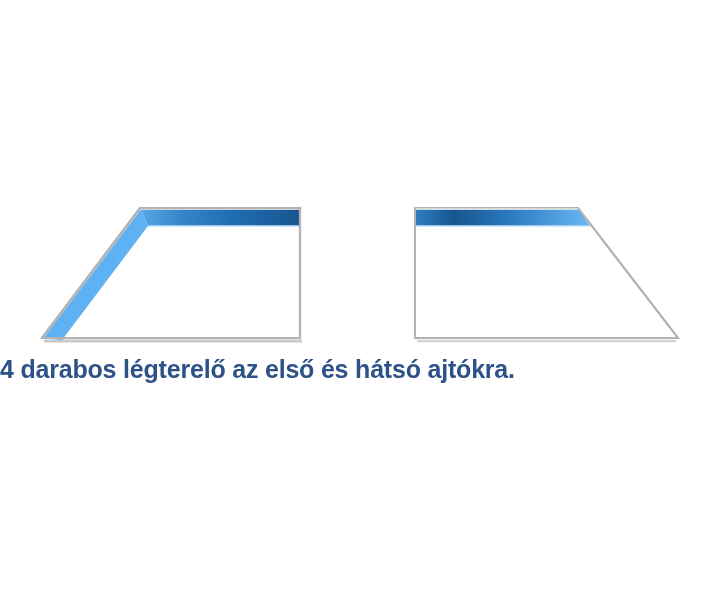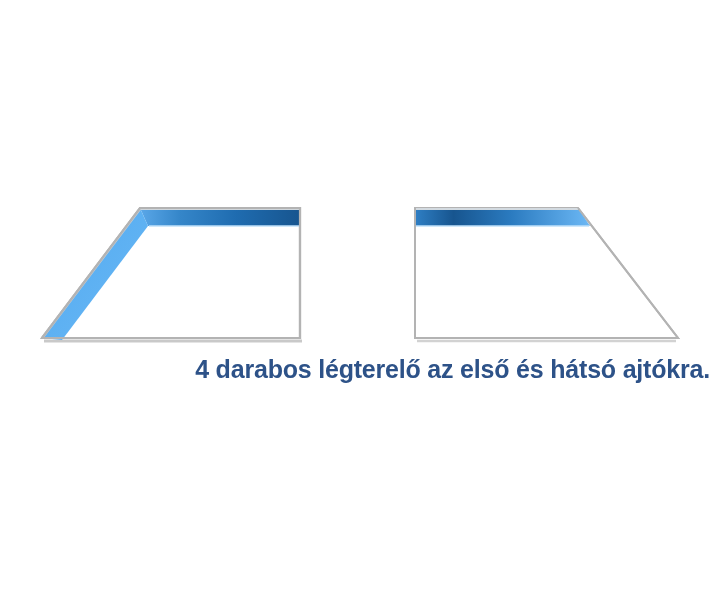--- a/index.html
+++ b/index.html
@@ -29,21 +29,21 @@
   .figure-svg {
     display: block;
     width: 710px;
     height: 350px;
   }
   .caption {
     position: absolute;
     left: 0;
     top: 352px;
     width: 710px;
-    text-align: right;
+    text-align: left;
     font-family: "Liberation Sans", sans-serif;
     font-weight: bold;
     font-size: 25px;
     letter-spacing: -0.2px;
     color: #2d5288;
     line-height: 34px;
     white-space: nowrap;
   }
 </style>
 </head>

